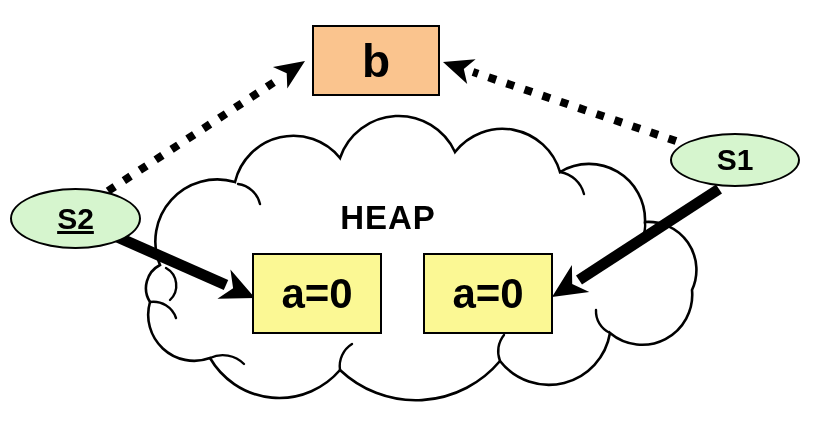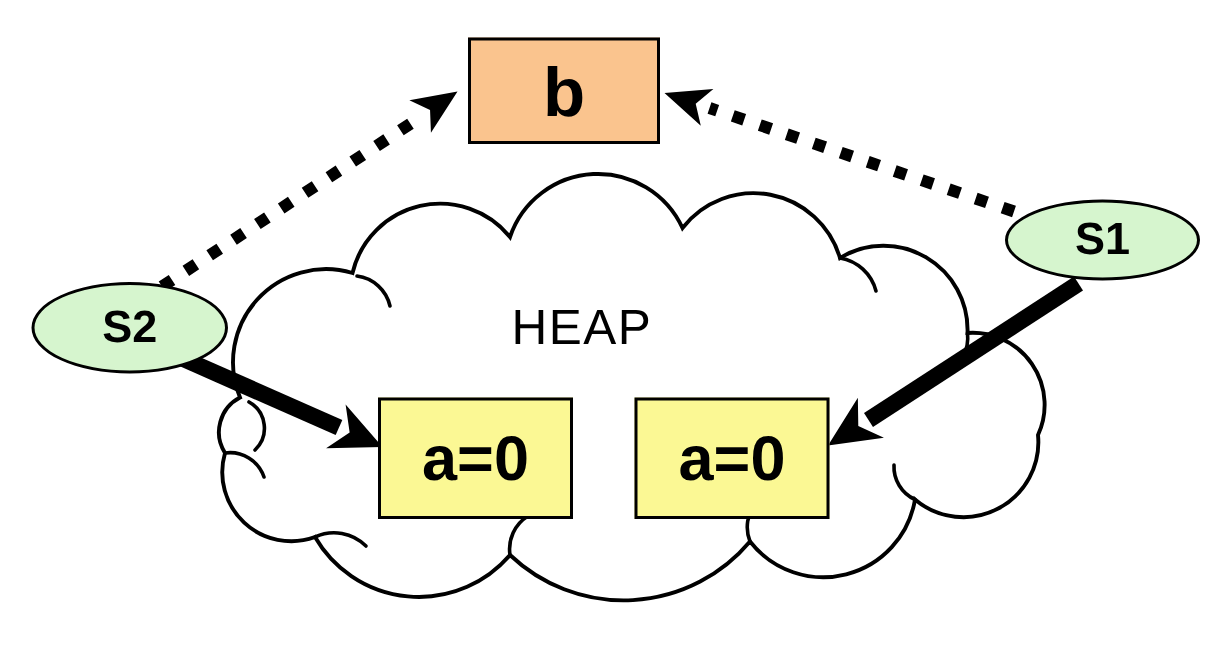--- a/index.html
+++ b/index.html
@@ -21,29 +21,29 @@
   .curl{fill:none;stroke:var(--ink);stroke-width:2.4;stroke-linecap:round;}
   .dash-line{stroke:var(--ink);stroke-width:8;stroke-dasharray:8 11;fill:none;}
   .solid-line{stroke:var(--ink);stroke-width:11;fill:none;}
   .head{fill:var(--ink);stroke:none;}
   .node{
     position:absolute;display:flex;align-items:center;justify-content:center;
     color:var(--ink);font-weight:bold;box-sizing:border-box;
   }
   .rect{border:2.5px solid var(--ink);}
   .box-b{left:312px;top:25px;width:128px;height:71px;background:var(--node-b-fill);font-size:46px;}
-  .box-a{top:253px;width:130px;height:81px;background:var(--node-a-fill);font-size:42px;margin-top:12px;}
+  .box-a{top:253px;width:130px;height:81px;background:var(--node-a-fill);font-size:42px;}
   .box-a.left{left:252px;}
   .box-a.right{left:423px;}
   .ellipse{border:2px solid var(--ink);border-radius:50%;background:var(--node-s-fill);font-size:30px;}
-  .s2{left:21px;top:188px;width:131px;height:61px;}
+  .s2{left:10px;top:188px;width:131px;height:61px;text-decoration:underline;}
   .s1{left:670px;top:133px;width:130px;height:54px;}
   .heap-label{
     position:absolute;left:318px;top:199px;width:140px;text-align:center;
-    font-size:33px;font-weight:normal;color:var(--ink);letter-spacing:1px;
+    font-size:33px;font-weight:bold;color:var(--ink);letter-spacing:1px;
   }
   .node span{pointer-events:none;}
 </style>
 </head>
 <body>
 
 <div class="canvas">
 
   <svg class="layer" viewBox="0 0 817 438" aria-hidden="true">
 

